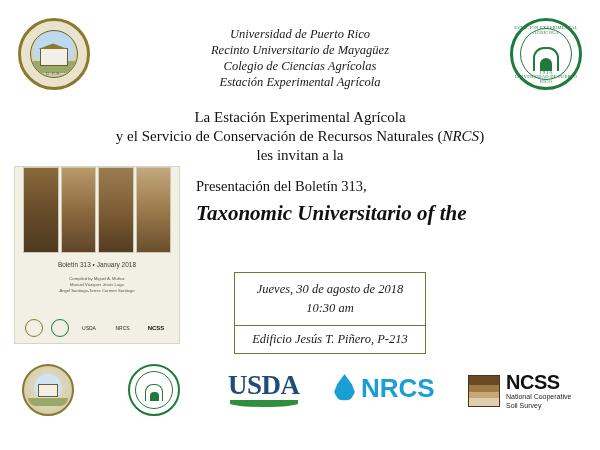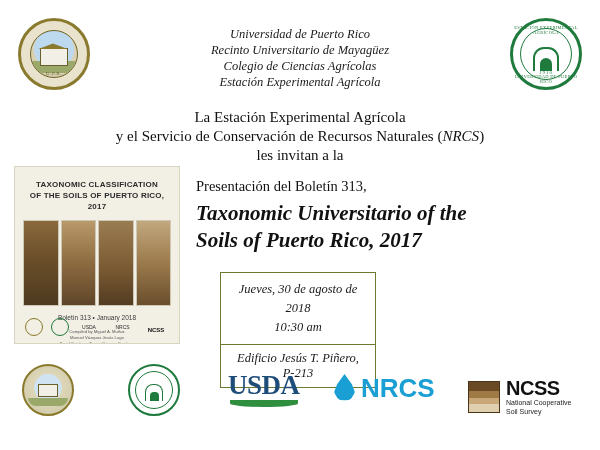--- a/index.html
+++ b/index.html
@@ -167,23 +167,23 @@
   .pres-title {
     font-size: 21px;
     font-weight: bold;
     font-style: italic;
     line-height: 27px;
   }
 
   
   .details {
     position: absolute;
-    left: 220px;
+    left: 234px;
     top: 272px;
-    width: 156px;
+    width: 192px;
     border-radius: 20px;
   }
   .detail-box {
     border: 1px solid #6b7a2e;
     box-sizing: border-box;
     text-align: center;
     font-style: italic;
     font-size: 12.5px;
     color: #1a1a1a;
   }
@@ -399,21 +399,20 @@
     letter-spacing: 0px;
     color: #1a9fd4;
     line-height: 1;
   }
 
   
   .ncss {
     display: flex;
     align-items: center;
     gap: 6px;
-    margin-top: 6px;
   }
   .ncss .soilbox {
     width: 30px;
     height: 30px;
     background: linear-gradient(180deg, #6a4a25 0%, #6a4a25 30%, #a07a45 31%, #a07a45 52%, #c8a878 53%, #c8a878 72%, #e0cfae 73%, #e0cfae 100%);
     border: 1px solid #4a3418;
   }
   .ncss .txt .big {
     font-family: "Liberation Sans", sans-serif;
     font-weight: bold;
@@ -457,39 +456,33 @@
 
 <div class="invite">
   <div>La Estación Experimental Agrícola</div>
   <div><span>y el Servicio de Conservación de Recursos Naturales (</span><em>NRCS</em><span>)</span></div>
   <div>les invitan a la</div>
 </div>
 
 <div class="presentation">
   <div class="pres-line">Presentación del Boletín 313,</div>
   <div class="pres-title">Taxonomic Universitario of the</div>
-  <div class="pres-title">Soils of Puerto Rico, 2017</div>
 </div>
 
 <div class="details">
   <div class="detail-box when">
     <div>Jueves, 30 de agosto de 2018</div>
     <div>10:30 am</div>
   </div>
   <div class="detail-box where">
     <div>Edificio Jesús T. Piñero, P-213</div>
   </div>
 </div>
 
 <div class="cover">
-  <div class="cover-title">
-    <div>TAXONOMIC CLASSIFICATION</div>
-    <div>OF THE SOILS OF PUERTO RICO,</div>
-    <div>2017</div>
-  </div>
   <div class="cover-photos">
     <div class="ph ph1"></div>
     <div class="ph ph2"></div>
     <div class="ph ph3"></div>
     <div class="ph ph4"></div>
   </div>
   <div class="cover-sub">Boletín 313 • January 2018</div>
   <div class="cover-credits">
     <div>Compiled by Miguel A. Muñoz</div>
     <div>Manuel Vázquez Jesús Lugo</div>

